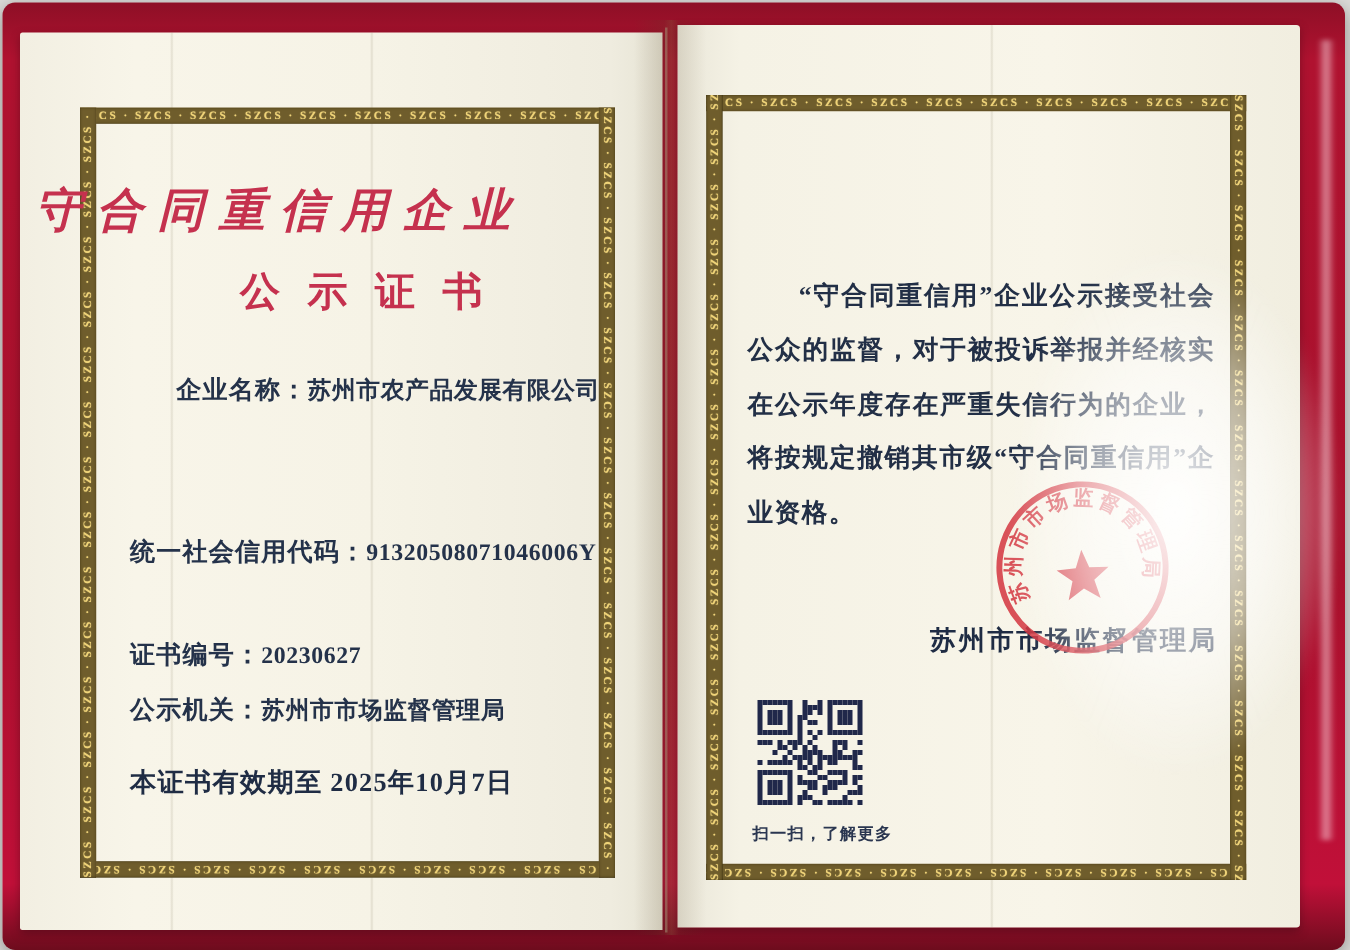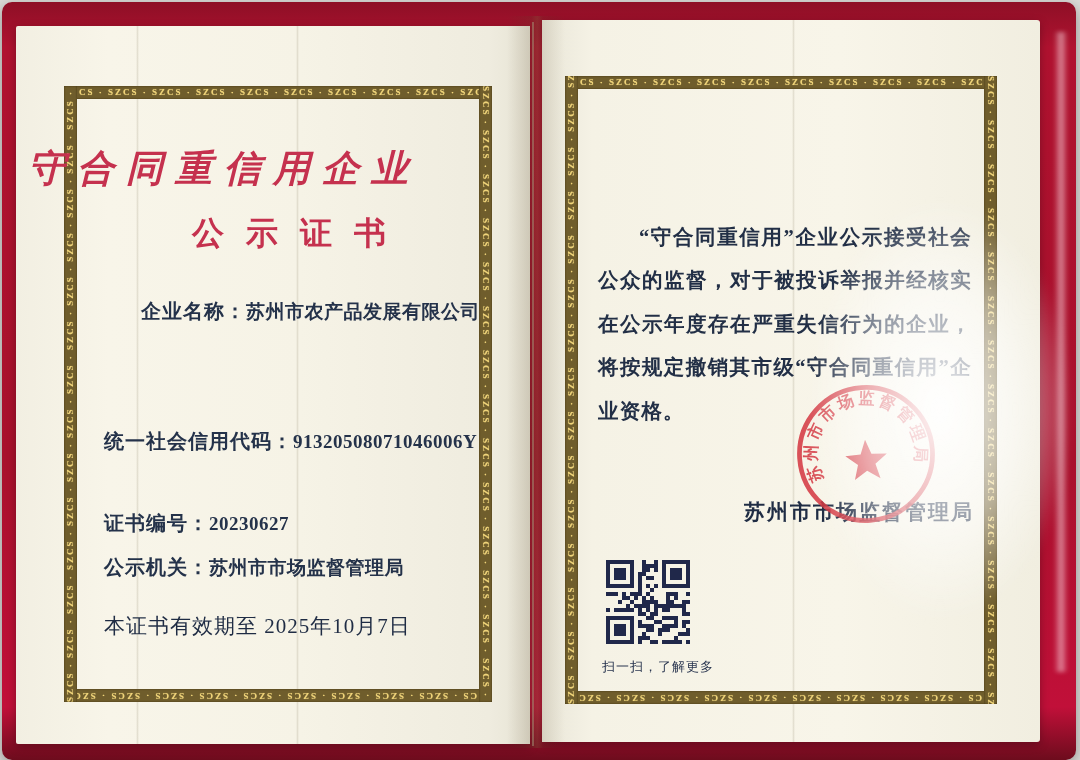--- a/index.html
+++ b/index.html
@@ -74,42 +74,42 @@
   .title2 {
     position:absolute; left:16px; width:100%; top:186px; text-align:center;
     color:#c5314e; font-size:32px; font-weight:700; letter-spacing:22px; text-indent:22px;
   }
   .field { position:absolute; left:88px; right:50px; color:#24324a; font-size:20px; }
   .field .lbl { font-weight:700; letter-spacing:1px; }
   .field .val { font-weight:600; font-size:19px; letter-spacing:.5px; }
   .f0 { top:272px;text-align:right; } .f1 { top:334px; } .f2 { top:402px; }
   .f3 { top:462px;margin-top:22px; } .f4 { top:528px; }
   .validity { position:absolute; left:88px; top:586px; color:#1f2c44;
-    font-size:21px; font-weight:400; letter-spacing:1px; }
+    font-size:21px; font-weight:700; letter-spacing:1px; }
 
   
   .notice {
     position:absolute; left:56px; top:196px; width:374px;
     color:#222f46; font-size:20.5px; font-weight:600; line-height:2.12;
     text-align:justify; letter-spacing:1.2px; text-indent:2em;
   }
   .issuer {
     position:absolute; left:0; width:432px; top:478px; text-align:right;
     color:#1f2c44; font-size:21px; font-weight:700; letter-spacing:2px;
   }
   .stamp {
     position:absolute; left:248px; top:358px; width:152px; height:152px;
     opacity:.85; transform:rotate(-4deg);
   }
   .qr { position:absolute; left:64px; top:540px; width:84px; height:84px;
     display:grid; grid-template-columns:repeat(21,4px); grid-auto-rows:4px; }
   .qr i { display:block; }
   .qr i.on { background:#20284a; }
   .qr-caption { position:absolute; left:60px; top:638px; color:#2a3650;
-    font-size:13px; font-weight:400; letter-spacing:1px;text-align:center; }
+    font-size:13px; font-weight:700; letter-spacing:1px;text-align:center; }
 
   
   .sheet-edge { position:absolute; top:20px; height:724px; width:2px; background:rgba(180,170,140,.5); }
 </style>
 </head>
 <body>
 
 <div class="scene">
   <div class="book">
 

